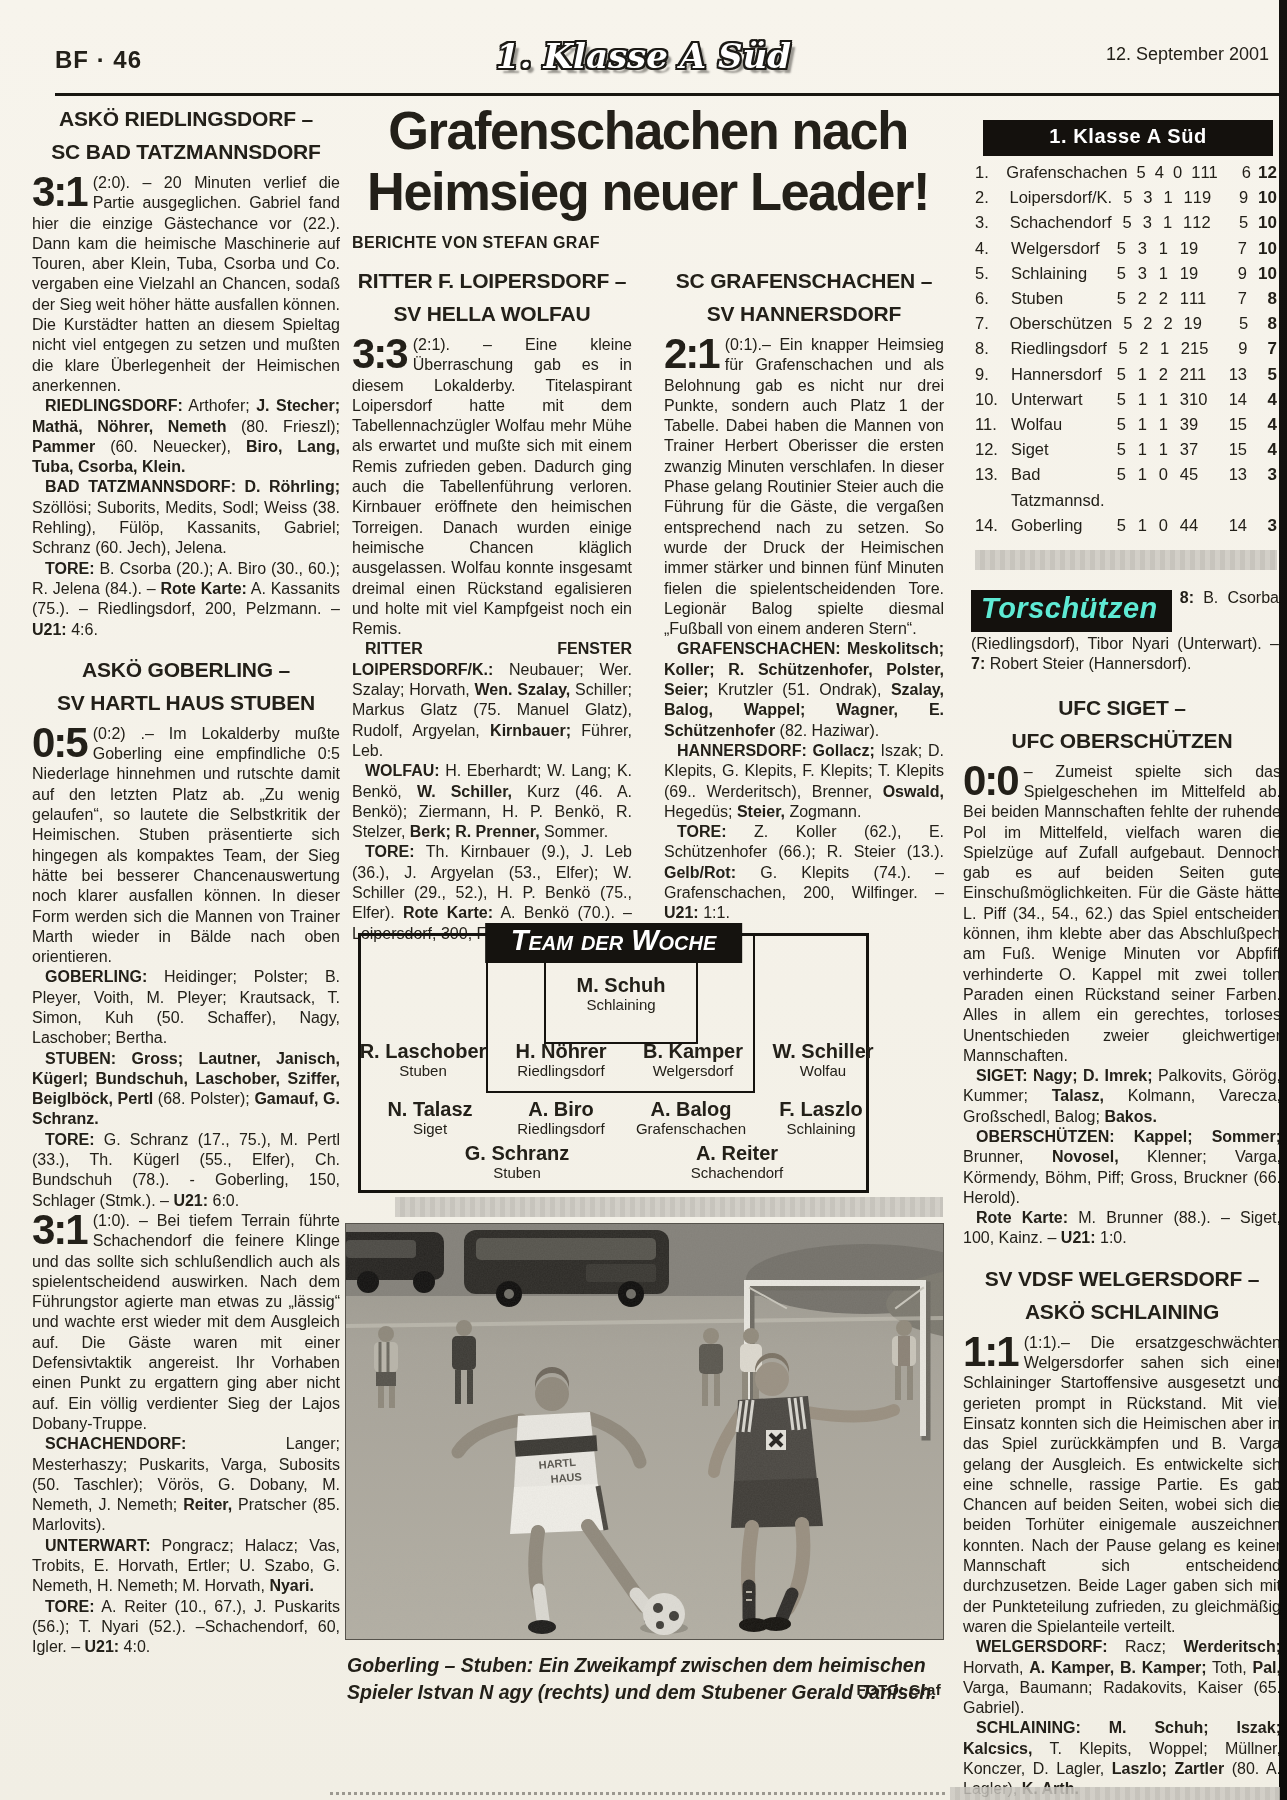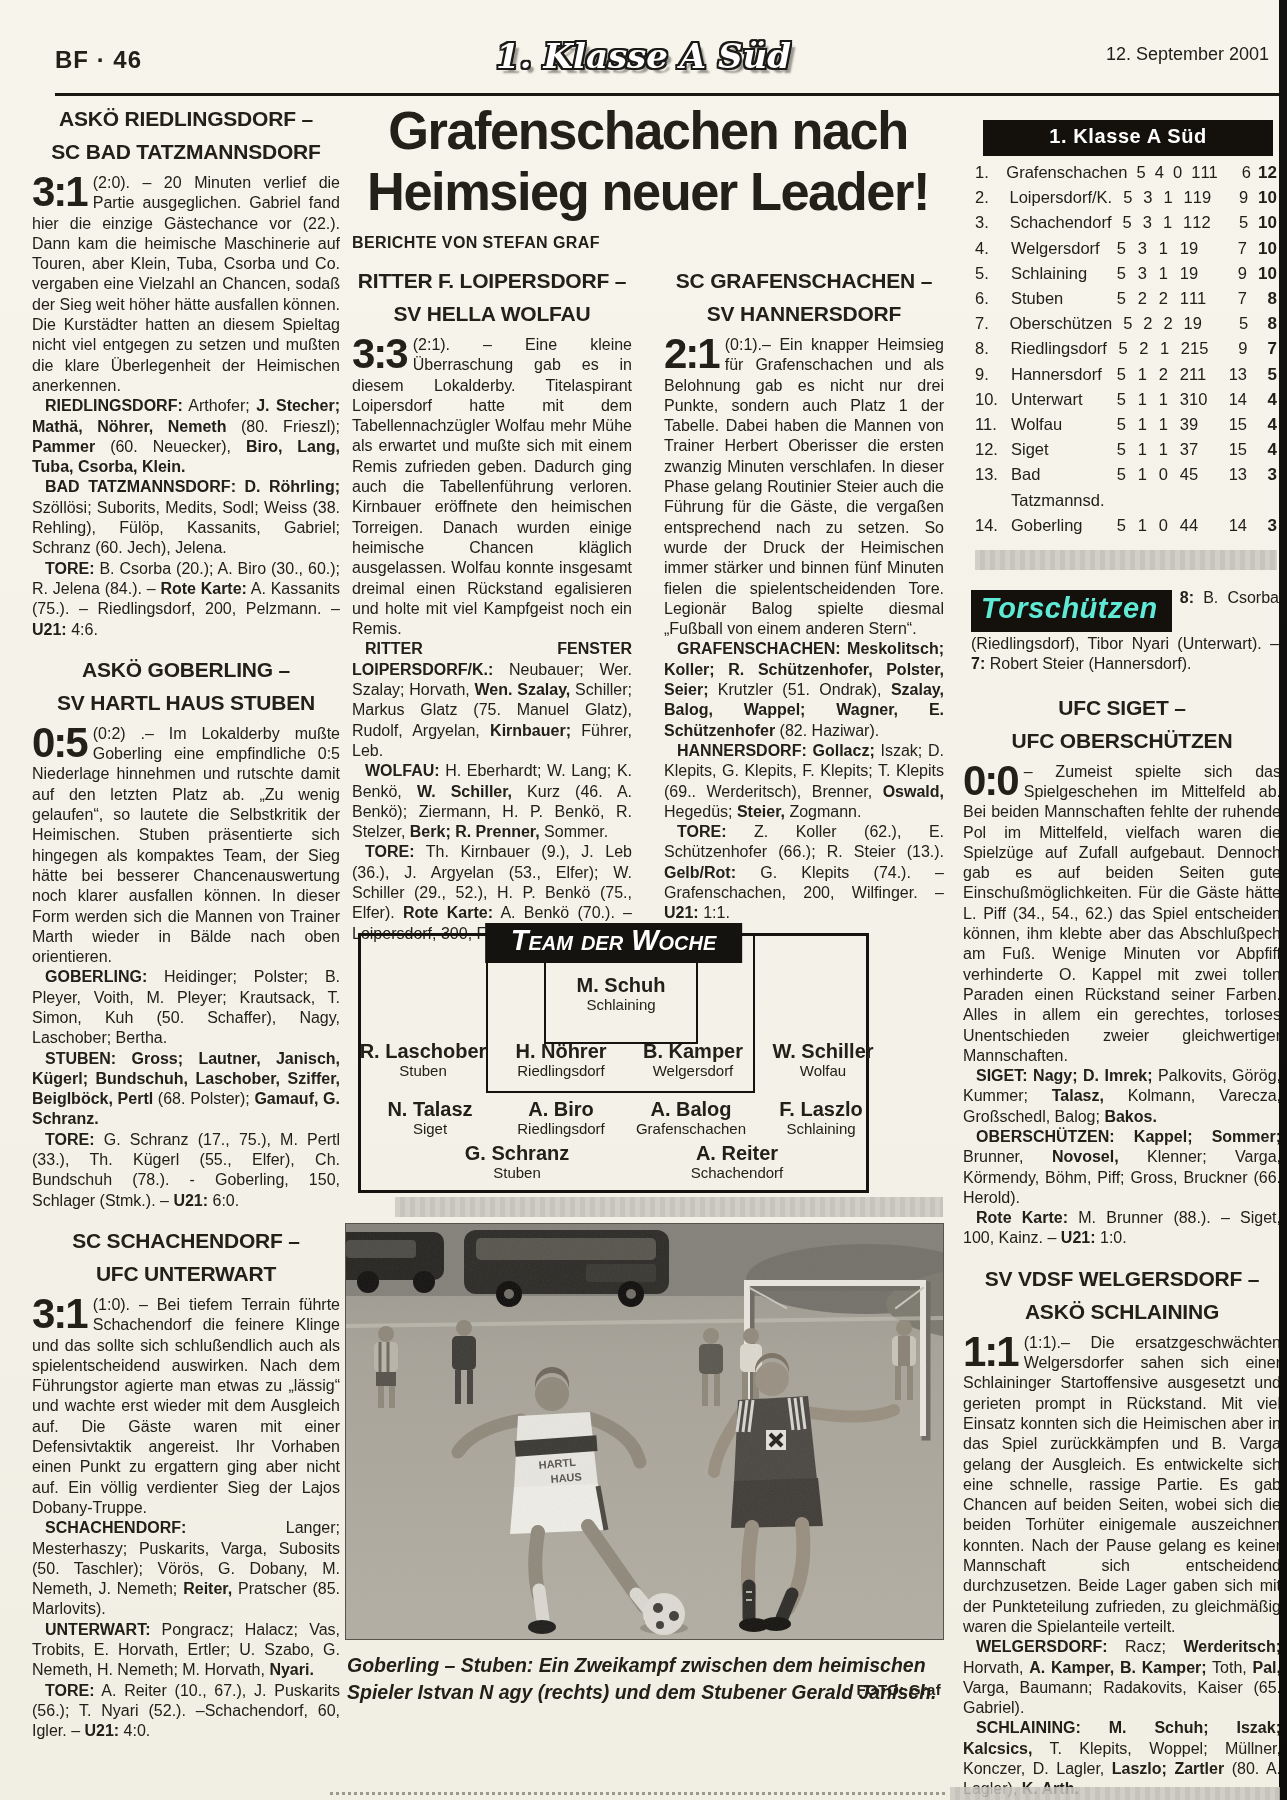--- a/index.html
+++ b/index.html
@@ -97,21 +97,20 @@
 
     <div>
       <h2 class="a-title"><span>ASKÖ GOBERLING –</span><br><span>SV HARTL HAUS STUBEN</span></h2>
       <p class="lead"><span class="score">0:5</span><span>(0:2) .– Im Lokalderby mußte Goberling eine empfindliche 0:5 Niederlage hinnehmen und rutschte damit auf den letzten Platz ab. „Zu wenig gelaufen“, so lautete die Selbstkritik der Heimischen. Stuben präsentierte sich hingegen als kompaktes Team, der Sieg hätte bei besserer Chancenauswertung noch klarer ausfallen können. In dieser Form werden sich die Mannen von Trainer Marth wieder in Bälde nach oben orientieren.</span></p>
       <p class="para"><b>GOBERLING:</b> Heidinger; Polster; B. Pleyer, Voith, M. Pleyer; Krautsack, T. Simon, Kuh (50. Schaffer), Nagy, Laschober; Bertha.</p>
       <p class="para"><b>STUBEN: Gross; Lautner, Janisch, Kügerl; Bundschuh, Laschober, Sziffer, Beiglböck, Pertl</b> (68. Polster); <b>Gamauf, G. Schranz.</b></p>
       <p class="para"><b>TORE:</b> G. Schranz (17., 75.), M. Pertl (33.), Th. Kügerl (55., Elfer), Ch. Bundschuh (78.). - Goberling, 150, Schlager (Stmk.). – <b>U21:</b> 6:0.</p>
     </div>
 
     <div>
-      <h2 class="a-title"><span>SC SCHACHENDORF –</span><br><span>UFC UNTERWART</span></h2>
       <p class="lead"><span class="score">3:1</span><span>(1:0). – Bei tiefem Terrain führte Schachendorf die feinere Klinge und das sollte sich schlußendlich auch als spielentscheidend auswirken. Nach dem Führungstor agierte man etwas zu „lässig“ und wachte erst wieder mit dem Ausgleich auf. Die Gäste waren mit einer Defensivtaktik angereist. Ihr Vorhaben einen Punkt zu ergattern ging aber nicht auf. Ein völlig verdienter Sieg der Lajos Dobany-Truppe.</span></p>
       <p class="para"><b>SCHACHENDORF:</b> Langer; Mesterhaszy; Puskarits, Varga, Subosits (50. Taschler); Vörös, G. Dobany, M. Nemeth, J. Nemeth; <b>Reiter,</b> Pratscher (85. Marlovits).</p>
       <p class="para"><b>UNTERWART:</b> Pongracz; Halacz; Vas, Trobits, E. Horvath, Ertler; U. Szabo, G. Nemeth, H. Nemeth; M. Horvath, <b>Nyari.</b></p>
       <p class="para"><b>TORE:</b> A. Reiter (10., 67.), J. Puskarits (56.); T. Nyari (52.). –Schachendorf, 60, Igler. – <b>U21:</b> 4:0.</p>
     </div>
   </div>
 
   <div class="col-center">
     <h1 class="headline"><span>Grafenschachen nach</span><br><span>Heimsieg neuer Leader!</span></h1>
     <div class="byline">BERICHTE VON STEFAN GRAF</div>

